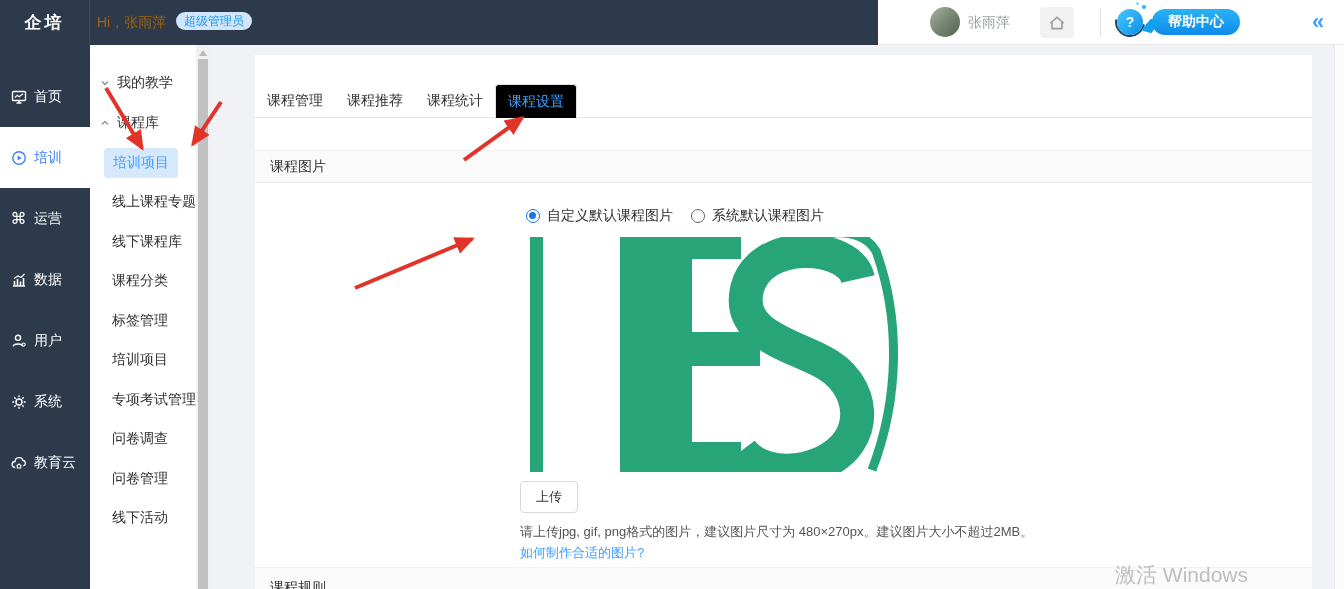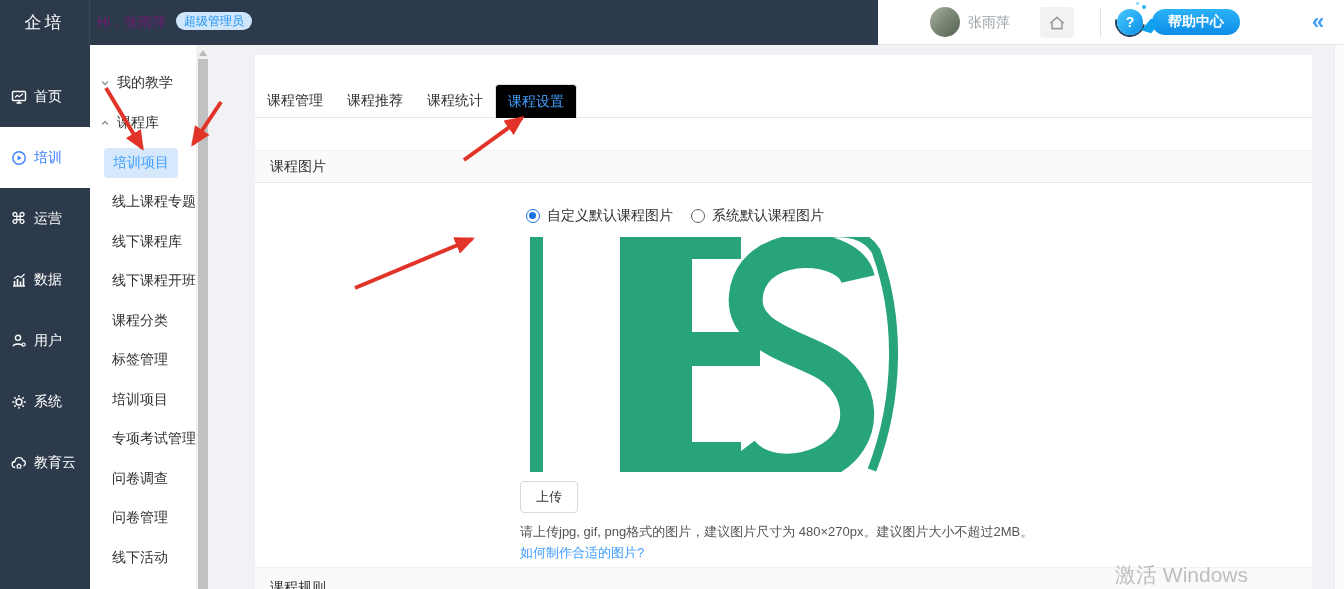--- a/index.html
+++ b/index.html
@@ -7,22 +7,22 @@
   body {
     position: relative; overflow: hidden;
     background: #f0f2f5;
     font-family: "Liberation Sans", "DejaVu Sans", sans-serif;
     font-size: 14px; color:#303133;
   }
   
   .header { position:absolute; left:0; top:0; width:1344px; height:45px; background:#2d3a4b; }
   .header-right-bg { position:absolute; left:878px; top:0; width:466px; height:45px; background:#fff; border-bottom:1px solid #e8e8e8; }
   .logo { position:absolute; left:0; top:0; width:90px; height:45px; display:flex; align-items:center; justify-content:center;
-          color:#fff; font-size:17px; letter-spacing:3px; border-right:1px solid rgba(255,255,255,.08); background:#2d3a4b; }
-  .greeting { position:absolute; left:97px; top:0; height:45px; display:flex; align-items:center; color:#701a75; font-size:14px; }
+          color:#fff; font-size:17px; letter-spacing:3px; border-right:1px solid rgba(255,255,255,.08); background:#2d3a4b;font-weight:bold; }
+  .greeting { position:absolute; left:97px; top:0; height:45px; display:flex; align-items:center; color:#a16207; font-size:14px; }
   .role-badge { position:absolute; left:176px; top:12px; background:#cfe6fb; color:#2196f3; font-size:12px;
                 padding:3px 8px; border-radius:9px; line-height:1; }
   .avatar { position:absolute; left:930px; top:7px; width:30px; height:30px; border-radius:50%;
             background: linear-gradient(135deg,#aab5a2 0%,#7d8a78 45%,#55604f 100%); }
   .user-name { position:absolute; left:968px; top:0; height:45px; display:flex; align-items:center; color:#9aa0a6; font-size:14px; }
   .home-btn { position:absolute; left:1040px; top:7px; width:34px; height:31px; background:#f2f2f2; border-radius:4px;
               display:flex; align-items:center; justify-content:center; color:#9a9da1; cursor:pointer; }
   .hdr-divider { position:absolute; left:1100px; top:8px; width:1px; height:29px; background:#e0e0e0; }
   .q-wrap { position:absolute; left:1115px; top:7px; width:30px; height:30px; }
   .q-circle { position:absolute; left:2px; top:2px; width:26px; height:26px; border-radius:50%;
@@ -192,23 +192,20 @@
   <div class="sm-item">
       <span class="pill">培训项目</span>
     </div>
   <div class="sm-item">
       <span>线上课程专题</span>
     </div>
   <div class="sm-item">
       <span>线下课程库</span>
     </div>
   <div class="sm-item">
-      <span>线下课程开班</span>
-    </div>
-  <div class="sm-item">
       <span>课程分类</span>
     </div>
   <div class="sm-item">
       <span>标签管理</span>
     </div>
   <div class="sm-item">
       <span>培训项目</span>
     </div>
   <div class="sm-item">
       <span>专项考试管理</span>

